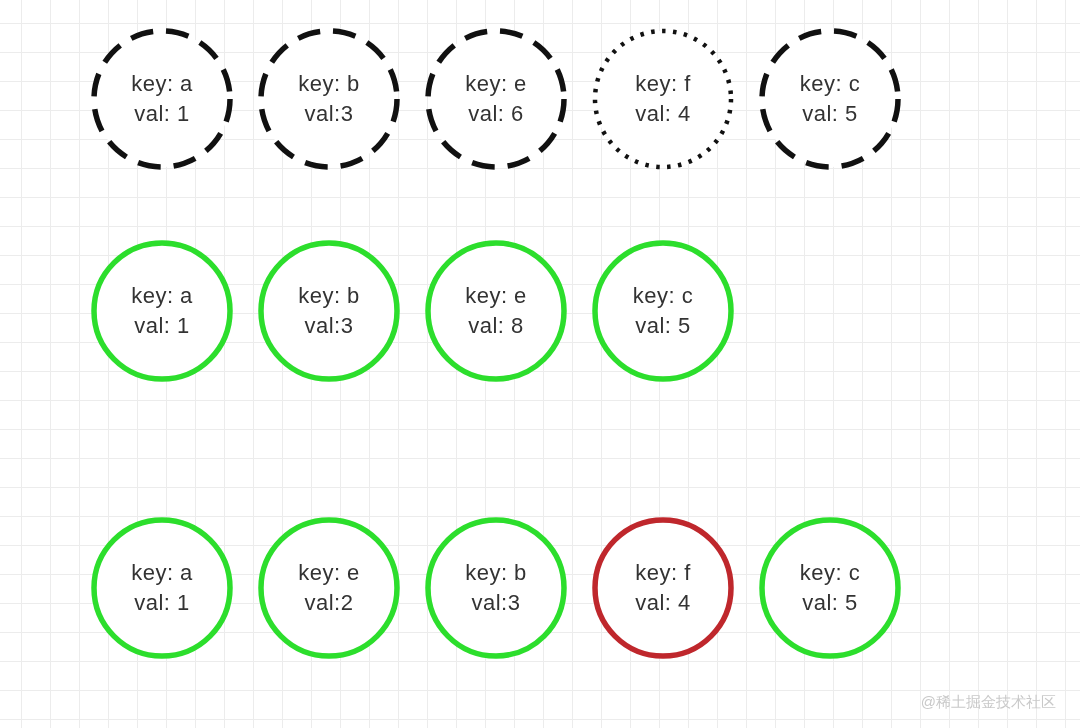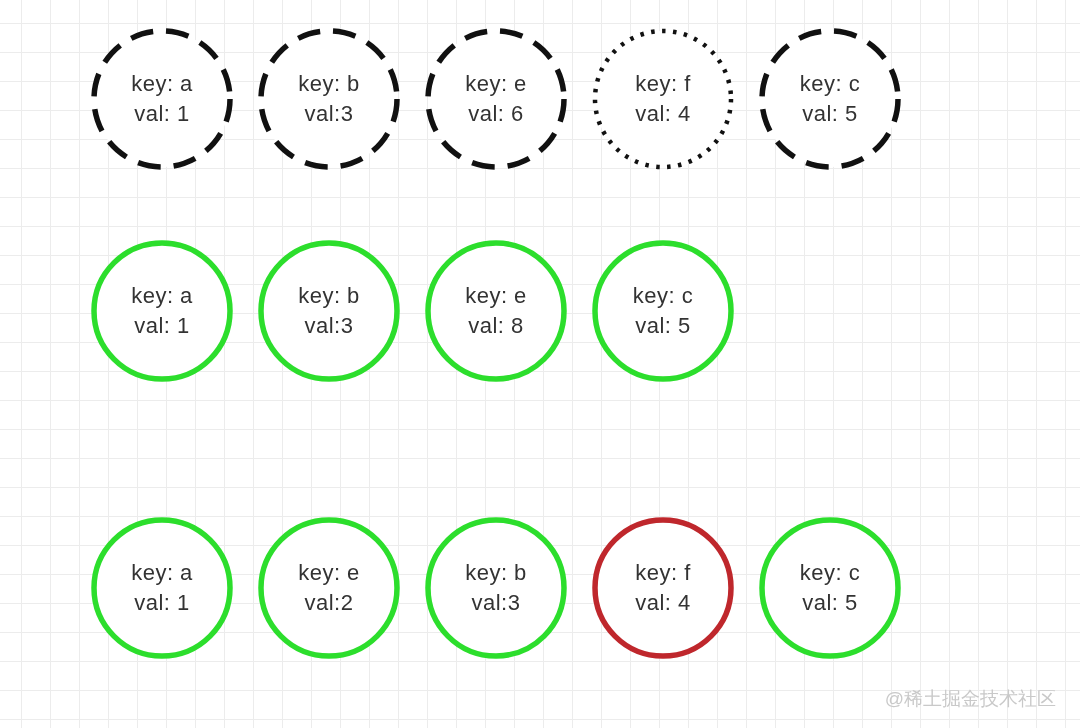--- a/index.html
+++ b/index.html
@@ -60,21 +60,21 @@
     justify-content: center;
     font-size: 22px;
     line-height: 30px;
     color: var(--text, #333333);
     letter-spacing: 0.5px;
   }
   .watermark {
     position: absolute;
     right: 24px;
     bottom: 16px;
-    font-size: 19px;
+    font-size: 15px;
     color: var(--watermark, #c9c9c9);
   }
 </style>
 </head>
 <body>
 
 <div class="canvas">
 
   <div class="row row-top">
     <div class="node dashed-black">

